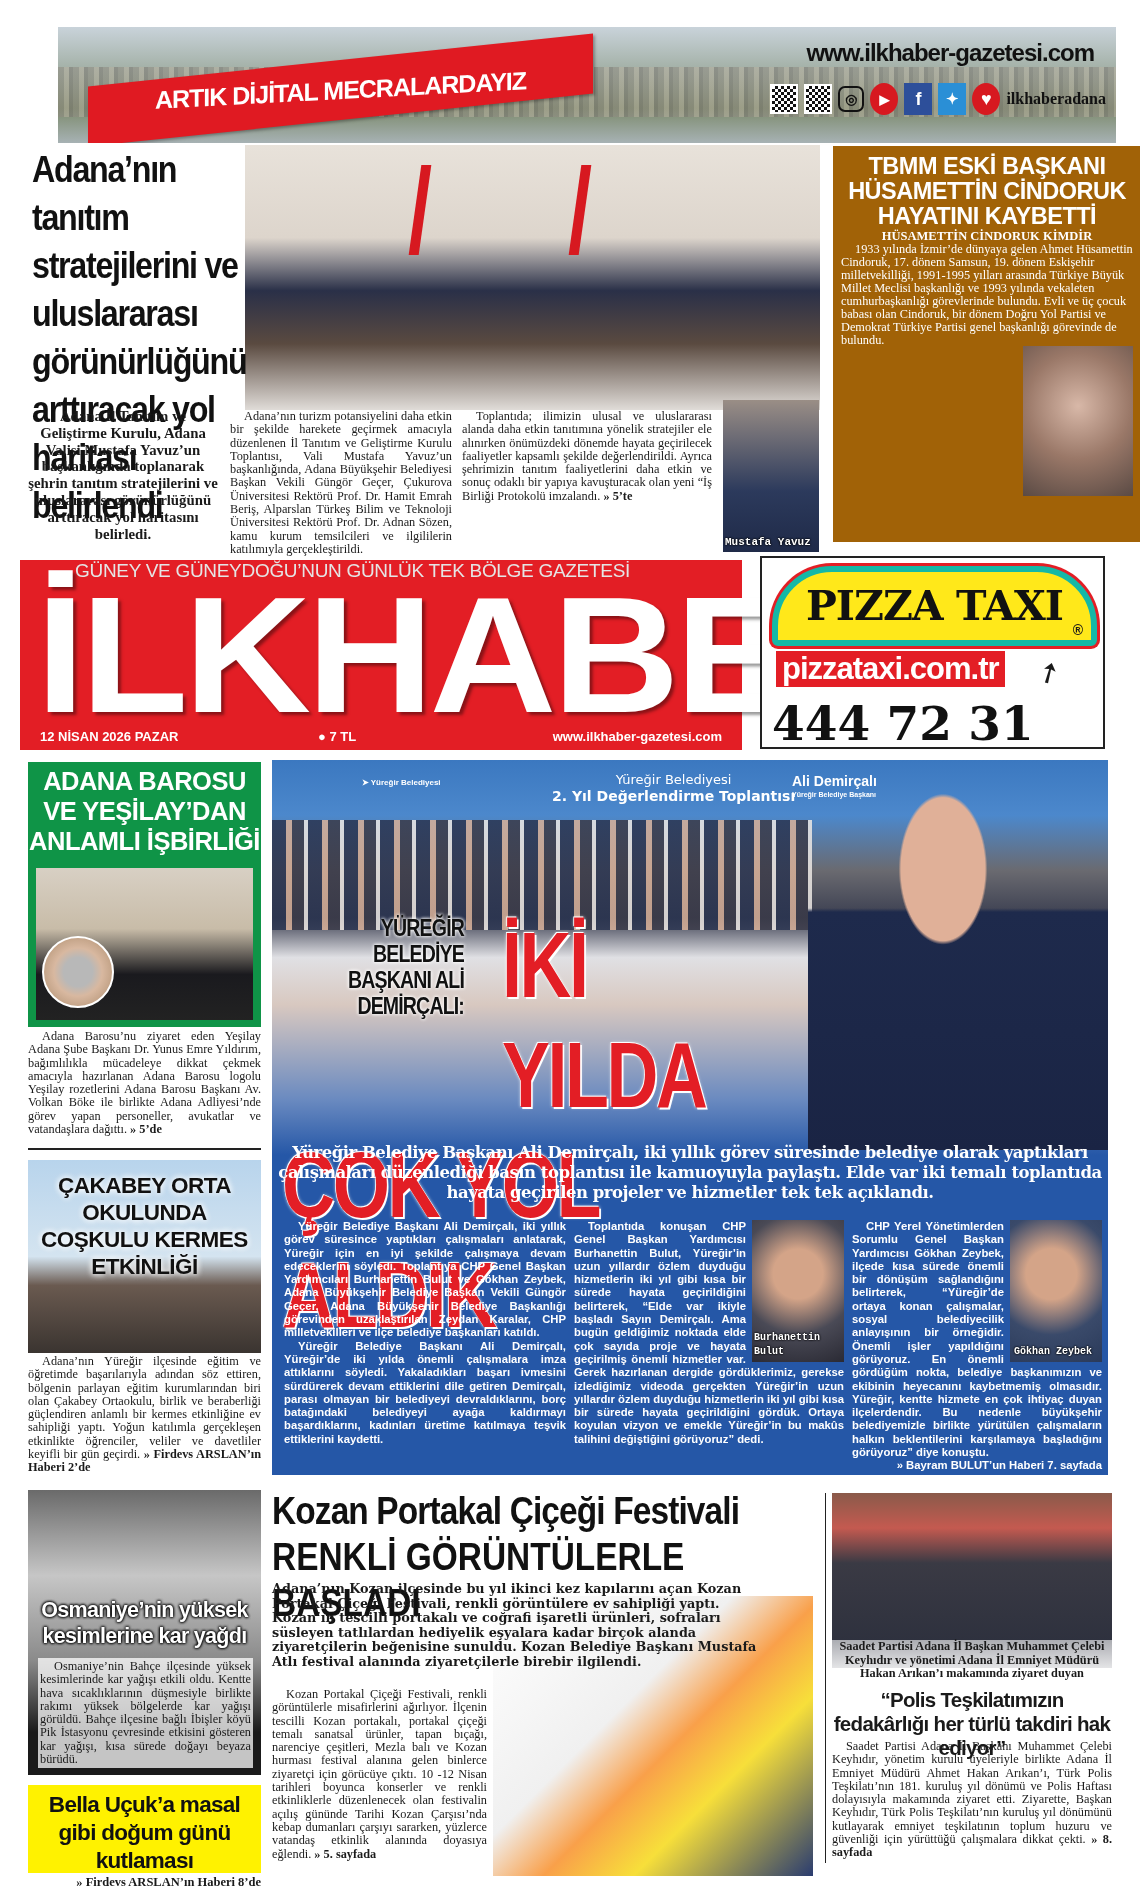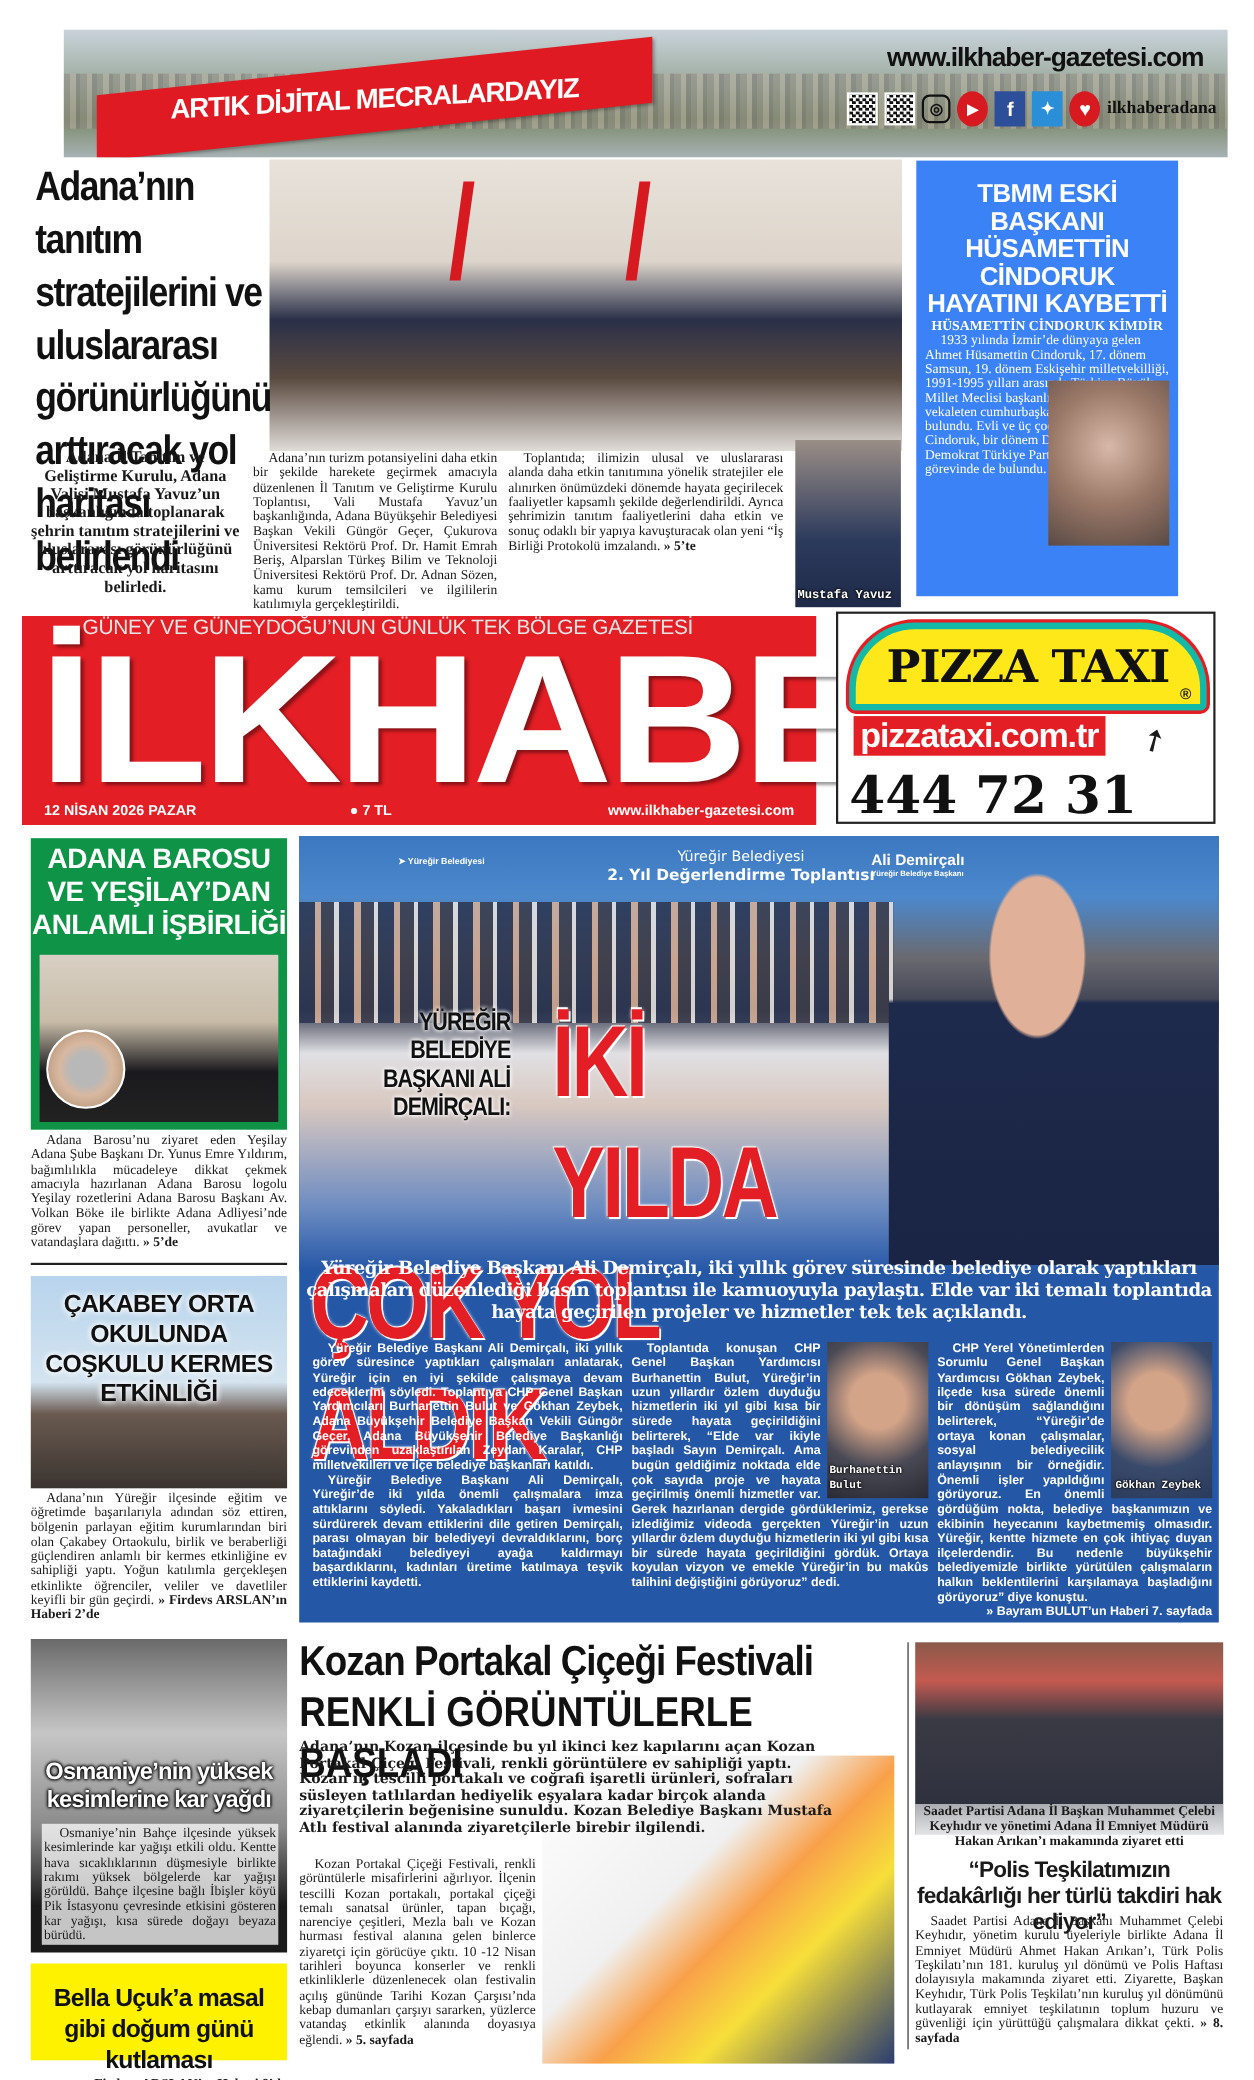--- a/index.html
+++ b/index.html
@@ -19,21 +19,21 @@
 #banner .socials{position:absolute;right:10px;top:56px;display:flex;gap:6px;align-items:center}
 .qr{width:28px;height:30px;background:repeating-conic-gradient(#111 0 25%,#fff 0 50%) 0 0/6px 6px;border:2px solid #fff}
 .soc{width:28px;height:32px;display:flex;align-items:center;justify-content:center;color:#fff;font-family:"Liberation Sans",sans-serif;font-weight:bold;font-size:18px}
 .handle{font-family:"Liberation Serif",serif;font-weight:bold;font-size:16px;color:#111}
 
 #top-headline{left:32px;top:145px;width:270px;font-size:37.5px;line-height:48px;color:#111;font-family:"Liberation Sans",sans-serif;font-weight:bold;letter-spacing:-1.5px;transform:scaleX(.86);transform-origin:left}
 #top-photo{left:245px;top:145px;width:575px;height:265px}
 #top-deck{left:28px;top:408px;width:190px;font-family:"Liberation Serif",serif;font-weight:bold;font-size:14.8px;line-height:16.8px;text-align:center}
 #yavuz-photo{left:723px;top:400px;width:96px;height:152px;background:linear-gradient(180deg,#9a8e86,#2c3a5c 60%,#1f2a48)}
 
-#tbmm{left:833px;top:146px;width:238px;height:396px;background:#3b82f6;color:#fff;padding:18px 8px}
+#tbmm{left:833px;top:146px;width:308px;height:396px;background:#a16207;color:#fff;padding:8px 8px}
 #tbmm h2{font-family:"Liberation Sans",sans-serif;font-weight:bold;font-size:23.5px;line-height:25px;text-align:center;letter-spacing:-.5px}
 #tbmm .t{font-family:"Liberation Serif",serif;font-size:12.3px;line-height:13px;text-align:justify}
 #tbmm .sub{font-family:"Liberation Serif",serif;font-weight:bold;font-size:12.5px;text-align:center;line-height:14px}
 #cindoruk-photo{position:absolute;right:8px;top:200px;width:110px;height:150px;background:radial-gradient(circle at 50% 40%,#d8b8a8,#9a7868 50%,#5a4a44)}
 
 #masthead{left:20px;top:560px;width:722px;height:190px;background:#e31e25}
 #masthead .tag{position:absolute;left:55px;top:0;font-family:Liberation Sans, sans-serif;font-size:19px;color:#e5e5e5;letter-spacing:-.3px}
 #masthead .logo{position:absolute;left:16px;top:0px;font-family:"Liberation Sans",sans-serif;font-weight:bold;font-size:166px;color:#fff;letter-spacing:-4px;line-height:190px;transform:scaleX(1.06);transform-origin:left;text-shadow:3px 3px 3px rgba(0,0,0,.4)}
 #masthead .date,#masthead .price,#masthead .web{position:absolute;top:169px;font-family:"Liberation Sans",sans-serif;font-weight:bold;font-size:13px;color:#fff}
 
@@ -47,21 +47,21 @@
 #baro-box h3{color:#fff;font-family:"Liberation Sans",sans-serif;font-weight:bold;font-size:25.5px;line-height:30px;text-align:center;padding-top:4px;letter-spacing:-.5px}
 #baro-photo{left:36px;top:868px;width:217px;height:152px;background:linear-gradient(180deg,#d8d0c4 0%,#c8bca8 40%,#1a1a1e 70%,#222)}
 #baro-text{left:28px;top:1030px;width:233px}
 #cakabey-photo{left:28px;top:1160px;width:233px;height:193px;background:linear-gradient(180deg,#b8d4ec 0%,#d4e4f0 50%,#6a5a50 65%,#3a3430 100%)}
 #cakabey-photo h3{font-family:"Liberation Sans",sans-serif;font-weight:bold;font-size:22.5px;line-height:27px;text-align:center;color:#111;padding-top:12px;letter-spacing:-.5px;text-shadow:0 0 6px #fff,0 0 6px #fff}
 #cakabey-text{left:28px;top:1355px;width:233px}
 #osm-photo{left:28px;top:1490px;width:233px;height:285px;background:linear-gradient(180deg,#6a6a6a,#c6c6c6 30%,#8a8a8a 60%,#1a1a1a 85%)}
 #osm-photo h3{position:absolute;top:107px;width:100%;text-align:center;font-family:"Liberation Sans",sans-serif;font-weight:bold;font-size:21.5px;line-height:26px;color:#fff;text-shadow:0 0 3px #000,0 0 3px #000,0 0 3px #000;letter-spacing:-.7px}
 #osm-photo .body-txt{position:absolute;left:10px;top:168px;width:215px;background:rgba(255,255,255,.75);padding:2px}
 #bella{left:28px;top:1785px;width:233px;height:88px;background:#fff200}
-#bella h3{font-family:"Liberation Sans",sans-serif;font-weight:bold;font-size:22.5px;line-height:28px;text-align:center;color:#111;padding-top:18px;letter-spacing:-.7px}
+#bella h3{font-family:"Liberation Sans",sans-serif;font-weight:bold;font-size:22.5px;line-height:28px;text-align:center;color:#111;padding-top:6px;letter-spacing:-.7px}
 #bella .by{font-family:"Liberation Serif",serif;font-weight:bold;font-size:12.5px;text-align:right}
 
 #main{left:272px;top:760px;width:836px;height:715px;background:#2557a7}
 #main-photo{position:absolute;left:0;top:0;width:836px;height:395px;background:linear-gradient(180deg,#3b78c0 0%,#4c88cc 14%,#6a6a70 28%,#3a3e50 40%,#e0e0e4 50%,#d8c8c0 62%,#6a8ac0 86%,#2557a7 100%)}
 #main-photo .sign1{position:absolute;left:280px;top:12px;text-align:center;color:#fff;font-family:"DejaVu Sans",sans-serif;font-size:13px;line-height:16px}
 #main-photo .sign1 b{font-size:14px}
 #main-photo .sign2{position:absolute;left:520px;top:14px;color:#fff;font-family:"Liberation Sans",sans-serif;font-weight:bold;font-size:14px;line-height:14px}
 #main-photo .sign2 small{font-size:7px;display:block}
 #main-photo .logo{position:absolute;left:90px;top:18px;color:#fff;font-family:"Liberation Sans",sans-serif;font-weight:bold;font-size:8px}
 #speaker{position:absolute;right:0;top:0;width:300px;height:390px;background:radial-gradient(ellipse at 45% 28%,#e0b098 0 18%,transparent 19%),linear-gradient(180deg,transparent 0 38%,#1e2a4c 39%,#1a2444 100%)}
@@ -219,17 +219,17 @@
 </div>
 <div id="kozan-photo" class="abs"></div>
 <div id="kozan-lead" class="abs">Adana’nın Kozan ilçesinde bu yıl ikinci kez kapılarını açan Kozan Portakal Çiçeği Festivali, renkli görüntülere ev sahipliği yaptı. Kozan’ın tescilli portakalı ve coğrafi işaretli ürünleri, sofraları süsleyen tatlılardan hediyelik eşyalara kadar birçok alanda ziyaretçilerin beğenisine sunuldu. Kozan Belediye Başkanı Mustafa Atlı festival alanında ziyaretçilerle birebir ilgilendi.</div>
 <div id="kozan-text" class="abs body-txt">
     <p><span>Kozan Portakal Çiçeği Festivali, renkli görüntülerle misafirlerini ağırlıyor. İlçenin tescilli Kozan portakalı, portakal çiçeği temalı sanatsal ürünler, tapan bıçağı, narenciye çeşitleri, Mezla balı ve Kozan hurması festival alanına gelen binlerce ziyaretçi için görücüye çıktı. 10 -12 Nisan tarihleri boyunca konserler ve renkli etkinliklerle düzenlenecek olan festivalin açılış gününde Tarihi Kozan Çarşısı’nda kebap dumanları çarşıyı sararken, yüzlerce vatandaş etkinlik alanında doyasıya eğlendi.</span> <b>» 5. sayfada</b></p>
   </div>
 
 <div class="rule-v" style="left:825px;top:1493px;height:370px"></div>
 
 <div id="saadet-photo" class="abs"></div>
-<div id="saadet-cap" class="abs">Saadet Partisi Adana İl Başkan Muhammet Çelebi Keyhıdır ve yönetimi Adana İl Emniyet Müdürü Hakan Arıkan’ı makamında ziyaret etti</div>
+<div id="saadet-cap" class="abs">Saadet Partisi Adana İl Başkan Muhammet Çelebi Keyhıdır ve yönetimi Adana İl Emniyet Müdürü Hakan Arıkan’ı makamında ziyaret duyan</div>
 <div id="saadet-title" class="abs">“Polis Teşkilatımızın fedakârlığı her türlü takdiri hak ediyor”</div>
 <div id="saadet-text" class="abs body-txt">
     <p><span>Saadet Partisi Adana İl Başkanı Muhammet Çelebi Keyhıdır, yönetim kurulu üyeleriyle birlikte Adana İl Emniyet Müdürü Ahmet Hakan Arıkan’ı, Türk Polis Teşkilatı’nın 181. kuruluş yıl dönümü ve Polis Haftası dolayısıyla makamında ziyaret etti. Ziyarette, Başkan Keyhıdır, Türk Polis Teşkilatı’nın kuruluş yıl dönümünü kutlayarak emniyet teşkilatının toplum huzuru ve güvenliği için yürüttüğü çalışmalara dikkat çekti.</span> <b>» 8. sayfada</b></p>
   </div>
 
 </body></html>

